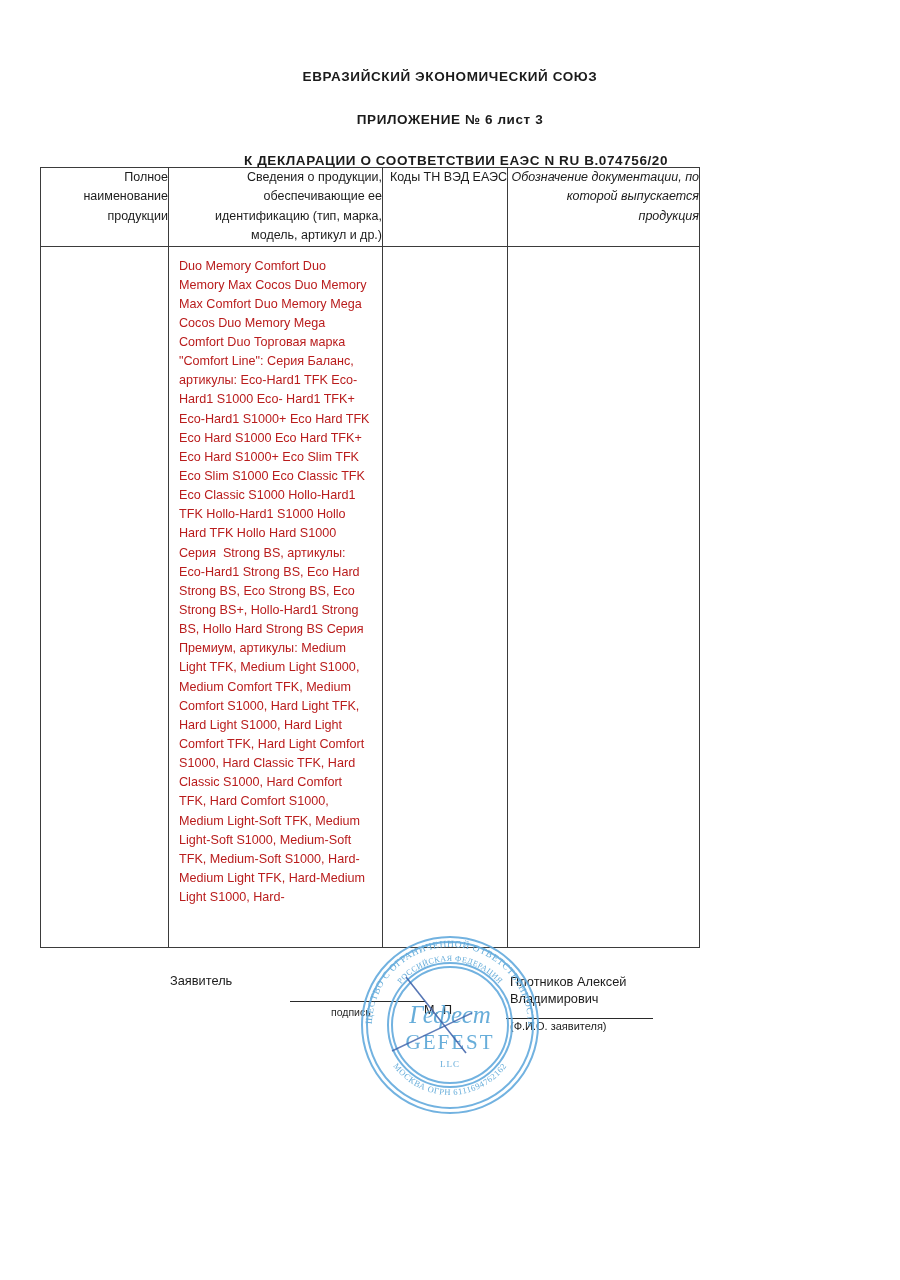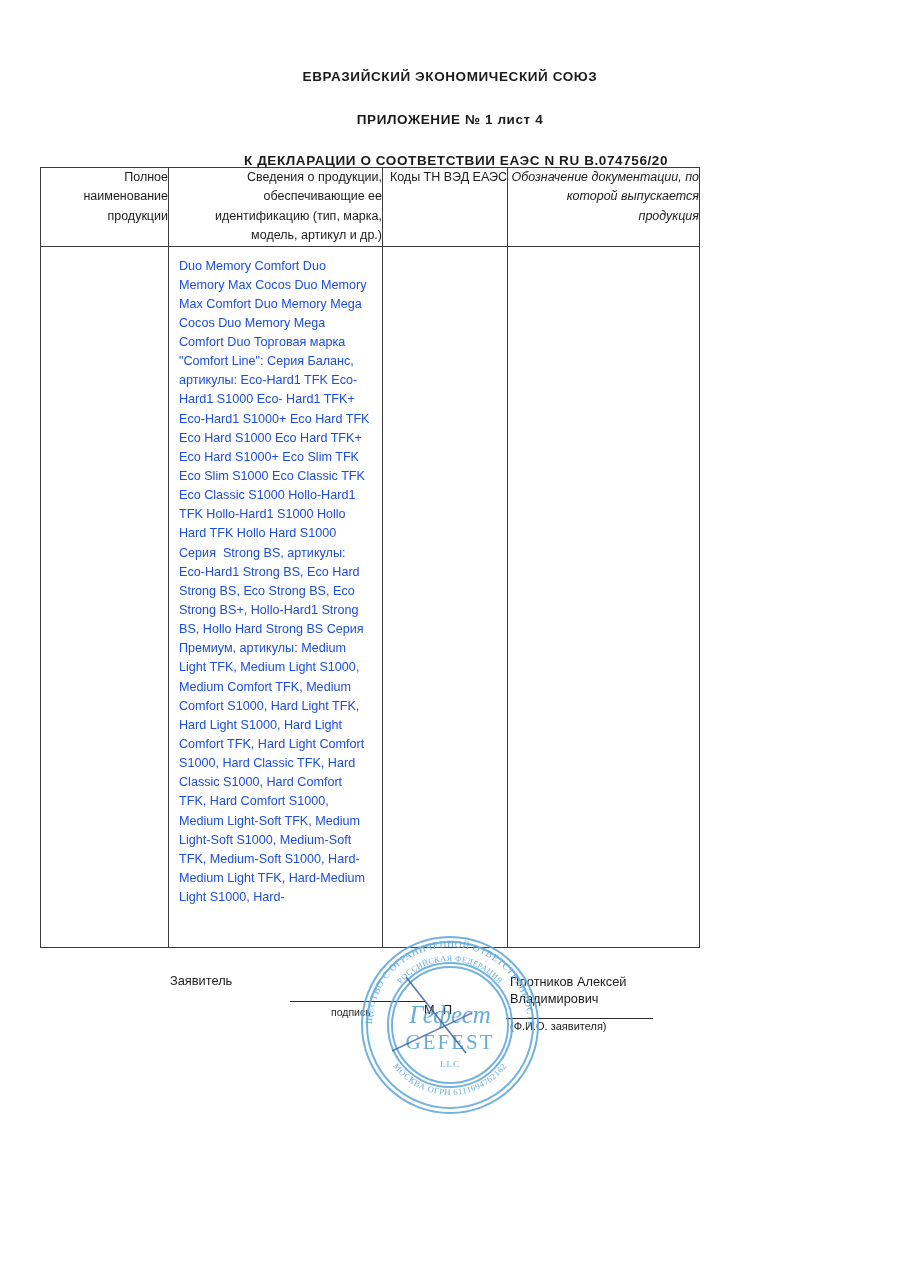--- a/index.html
+++ b/index.html
@@ -68,21 +68,21 @@
   .col-3 { width: 124px; }
   .col-4 { width: 191px; font-style: italic; }
 
   tbody td {
     height: 700px;
   }
   .cell-body {
     font-size: 12.6px;
     line-height: 1.52;
     padding: 10px 12px 10px 10px;
-    color: #1d4ed8;
+    color: #b91c1c;
     white-space: pre-wrap;
     word-wrap: break-word;
   }
 
   
   .sign-block {
     position: absolute;
     left: 40px;
     top: 965px;
     width: 655px;
@@ -152,21 +152,21 @@
     fill: #5fa9d8;
   }
 </style>
 </head>
 <body>
 
 <div class="page">
 
   <div class="header">
     <div class="header-line header-line-1">ЕВРАЗИЙСКИЙ ЭКОНОМИЧЕСКИЙ СОЮЗ</div>
-    <div class="header-line header-line-2">ПРИЛОЖЕНИЕ № 1 лист 4</div>
+    <div class="header-line header-line-2">ПРИЛОЖЕНИЕ № 6 лист 3</div>
     <div class="header-line header-line-3">К ДЕКЛАРАЦИИ О СООТВЕТСТВИИ ЕАЭС N RU В.074756/20</div>
   </div>
 
   <div class="table-wrap">
     <table class="doc-table">
       <thead>
         <tr>
           <th class="col-1">Полное наименование продукции</th>
           <th class="col-2">Сведения о продукции, обеспечивающие ее идентификацию (тип, марка, модель, артикул и др.)</th>
           <th class="col-3">Коды ТН ВЭД ЕАЭС</th>

